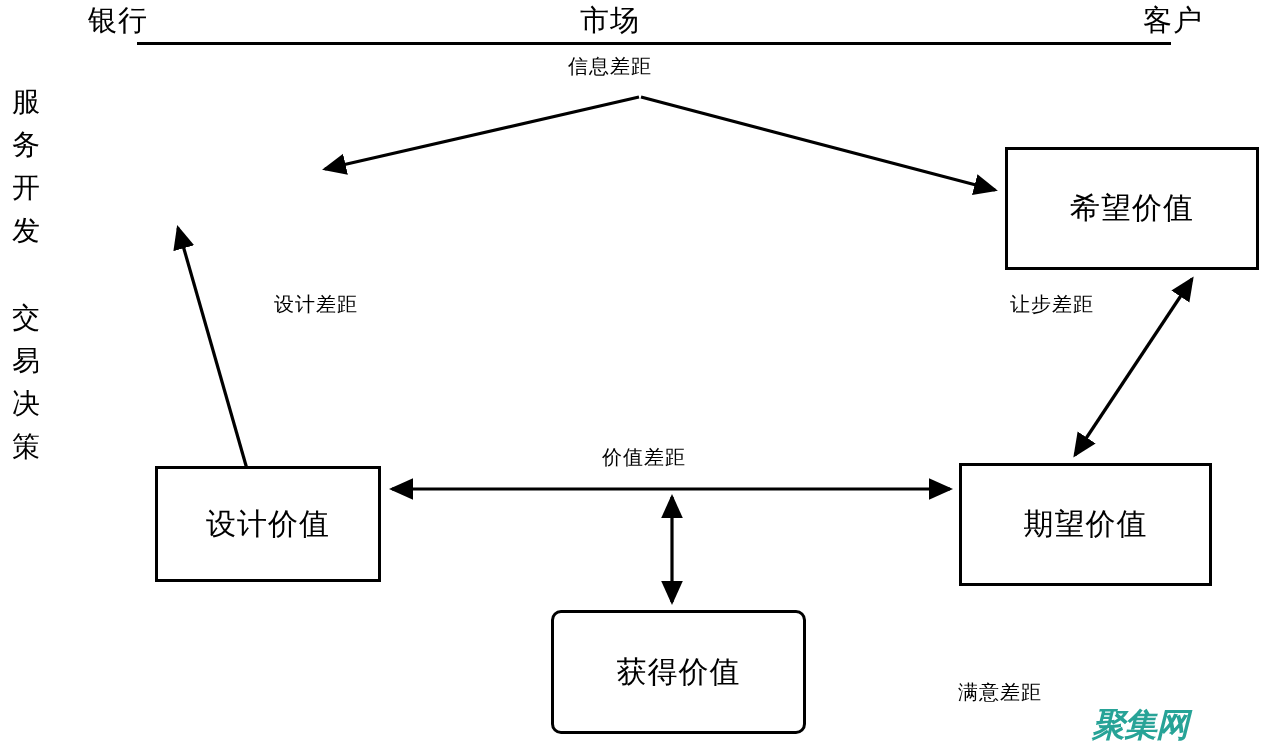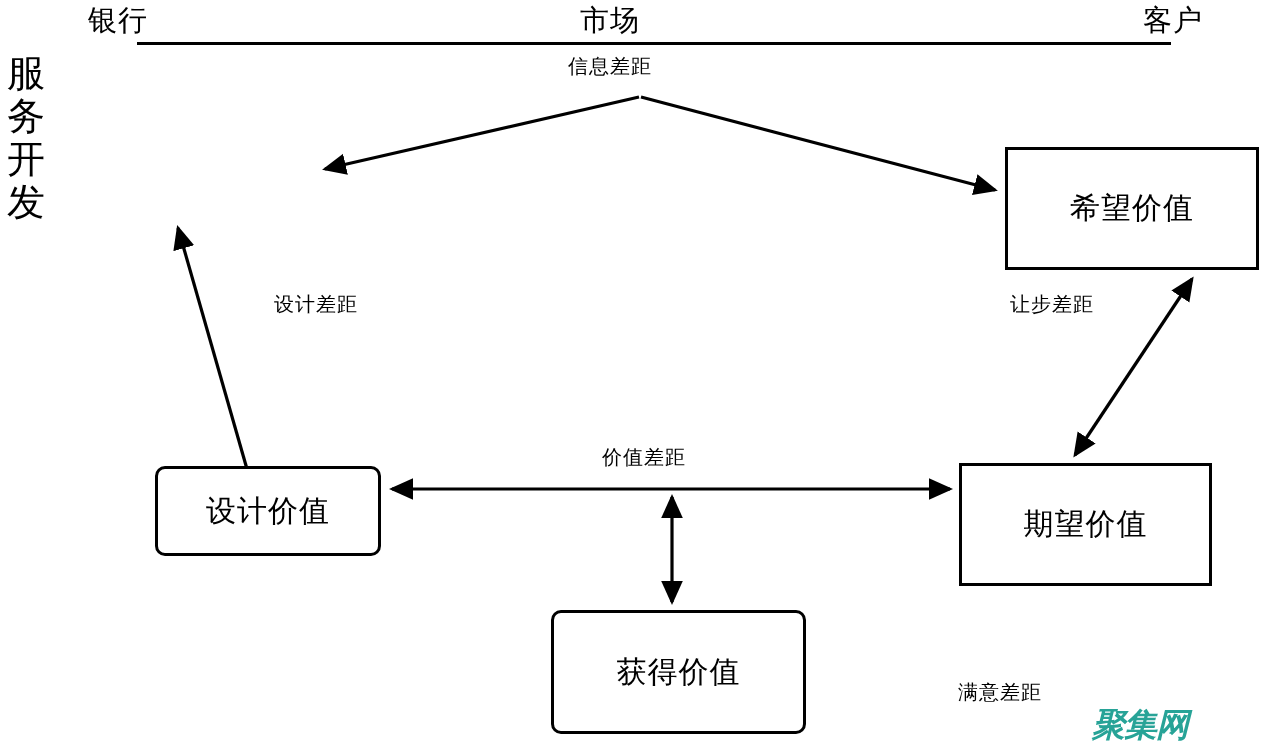--- a/index.html
+++ b/index.html
@@ -40,26 +40,27 @@
     width: 1034px;
     height: 0;
     border-top: 3px solid #000;
   }
 
   
   .stage-label {
     position: absolute;
     left: 4px;
     width: 44px;
-    font-size: 38px;
+    font-size: 28px;
     line-height: 43px;
     text-align: center;
     white-space: normal;
     word-break: break-all;
     letter-spacing: 0;
+    margin-top: 28px;
   }
   #stage-1 { top: 52px; }
   #stage-2 { top: 268px; }
   #stage-3 { top: 516px; }
 
   
   .value-box {
     position: absolute;
     box-sizing: border-box;
     border: 3px solid #000;
@@ -67,21 +68,21 @@
     display: flex;
     align-items: center;
     justify-content: center;
     font-size: 30px;
     letter-spacing: 1px;
     color: #000;
     white-space: nowrap;
   }
   #box-intent   { left: 86px;   top: 125px; width: 226px; height: 94px; }
   #box-hope     { left: 1005px; top: 147px; width: 254px; height: 123px; }
-  #box-design   { left: 155px;  top: 466px; width: 226px; height: 90px; border-radius: 10px; }
+  #box-design   { left: 155px;  top: 466px; width: 226px; height: 116px; }
   #box-expect   { left: 959px;  top: 463px; width: 253px; height: 123px; }
   #box-obtained { left: 551px;  top: 610px; width: 255px; height: 124px; border-radius: 10px; }
 
   
   .gap-label {
     position: absolute;
     font-size: 20px;
     line-height: 1;
     white-space: nowrap;
     color: #000;
@@ -122,20 +123,21 @@
 
 <div id="diagram-root">
 
   <div class="col-header" id="hdr-bank">银行</div>
   <div class="col-header" id="hdr-market">市场</div>
   <div class="col-header" id="hdr-client">客户</div>
 
   <div id="header-rule"></div>
 
   <div class="stage-label" id="stage-1">服务开发</div>
+  <div class="stage-label" id="stage-2">交易决策</div>
 
   <svg id="connectors" viewBox="0 0 1275 744">
     <defs>
       <marker id="arrow-end" viewBox="0 0 12 12" refX="10.5" refY="6" markerWidth="7.5" markerHeight="7.5" orient="auto-start-reverse">
         <path d="M 0 0.6 L 12 6 L 0 11.4 z" fill="#000"></path>
       </marker>
       <marker id="arrow-start" viewBox="0 0 12 12" refX="10.5" refY="6" markerWidth="7.5" markerHeight="7.5" orient="auto-start-reverse">
         <path d="M 0 0.6 L 12 6 L 0 11.4 z" fill="#000"></path>
       </marker>
     </defs>

